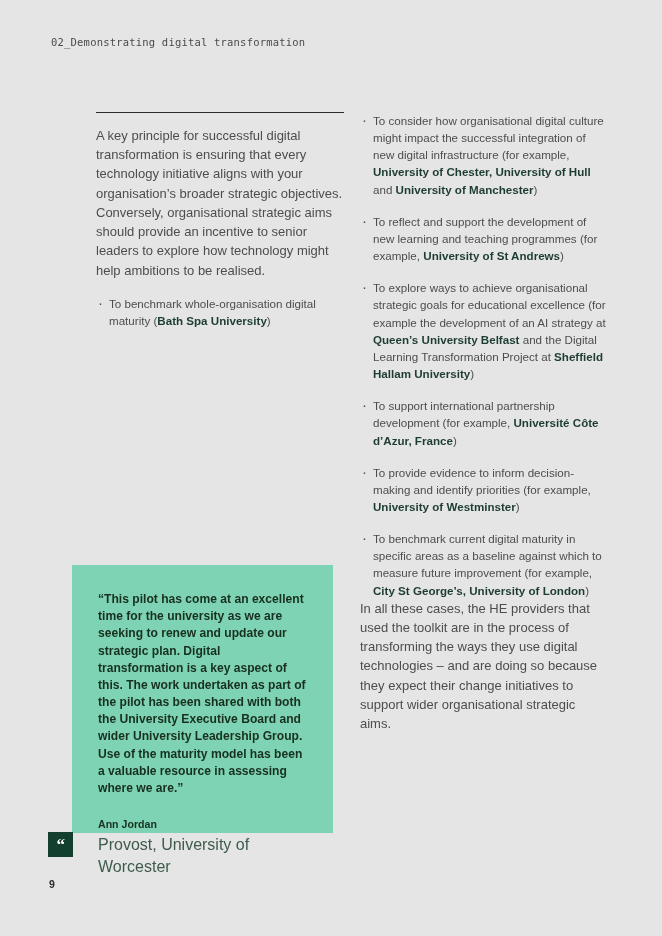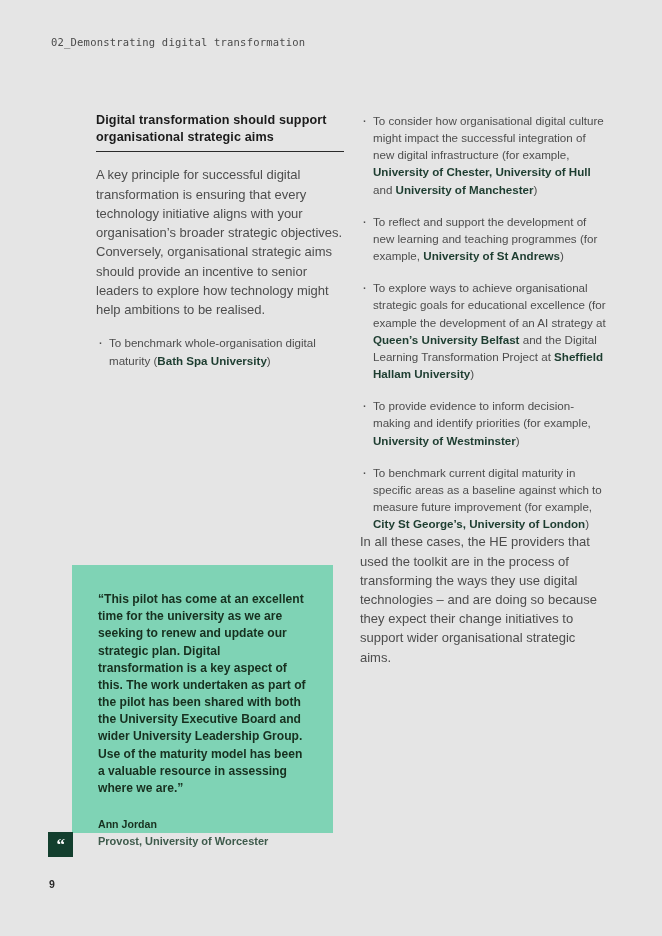--- a/index.html
+++ b/index.html
@@ -131,25 +131,24 @@
     margin-top: 20px;
   }
   .attrib-name {
     font-size: 10.6px;
     font-weight: bold;
     line-height: 1.4;
     color: #17301f;
     margin: 0;
   }
   .attrib-role {
-    font-size: 11px;
+    font-size: 16px;
     line-height: 1.4;
     color: #3e5b4c;
     margin: 2px 0 0 0;
-    font-weight: bold;
   }
 
   
   .quote-badge {
     position: absolute;
     left: 48px;
     top: 832px;
     width: 25px;
     height: 25px;
     background: #133f2e;
@@ -185,21 +184,20 @@
 <body>
 
 <div class="page">
 
   <div class="running-header">02_Demonstrating digital transformation</div>
 
   <div class="columns">
 
     <div class="col col-left">
 
-      <h2 class="section-heading">Digital transformation should support organisational strategic aims</h2>
 
       <hr class="heading-rule">
 
       <p class="body-text">A key principle for successful digital transformation is ensuring that every technology initiative aligns with your organisation’s broader strategic objectives. Conversely, organisational strategic aims should provide an incentive to senior leaders to explore how technology might help ambitions to be realised.</p>
 
 
       <ul class="bullets">
         <li>
           <span>To benchmark whole-organisation digital maturity (</span><span class="inst">Bath Spa University</span><span>)</span>
         </li>
@@ -210,20 +208,23 @@
 
       <ul class="bullets">
         <li>
           <span>To consider how organisational digital culture might impact the successful integration of new digital infrastructure (for example, </span><span class="inst">University of Chester, University of Hull</span><span> and </span><span class="inst">University of Manchester</span><span>)</span>
         </li>
         <li>
           <span>To reflect and support the development of new learning and teaching programmes (for example, </span><span class="inst">University of St Andrews</span><span>)</span>
         </li>
         <li>
           <span>To explore ways to achieve organisational strategic goals for educational excellence (for example the development of an AI strategy at </span><span class="inst">Queen’s University Belfast</span><span> and the Digital Learning Transformation Project at </span><span class="inst">Sheffield Hallam University</span><span>)</span>
+        </li>
+        <li>
+          <span>To support international partnership development (for example, </span><span class="inst">Université Côte d’Azur, France</span><span>)</span>
         </li>
         <li>
           <span>To provide evidence to inform decision-making and identify priorities (for example, </span><span class="inst">University of Westminster</span><span>)</span>
         </li>
         <li>
           <span>To benchmark current digital maturity in specific areas as a baseline against which to measure future improvement (for example, </span><span class="inst">City St George’s, University of London</span><span>)</span>
         </li>
       </ul>
 
       <p class="body-text right-tail">In all these cases, the HE providers that used the toolkit are in the process of transforming the ways they use digital technologies – and are doing so because they expect their change initiatives to support wider organisational strategic aims.</p>

